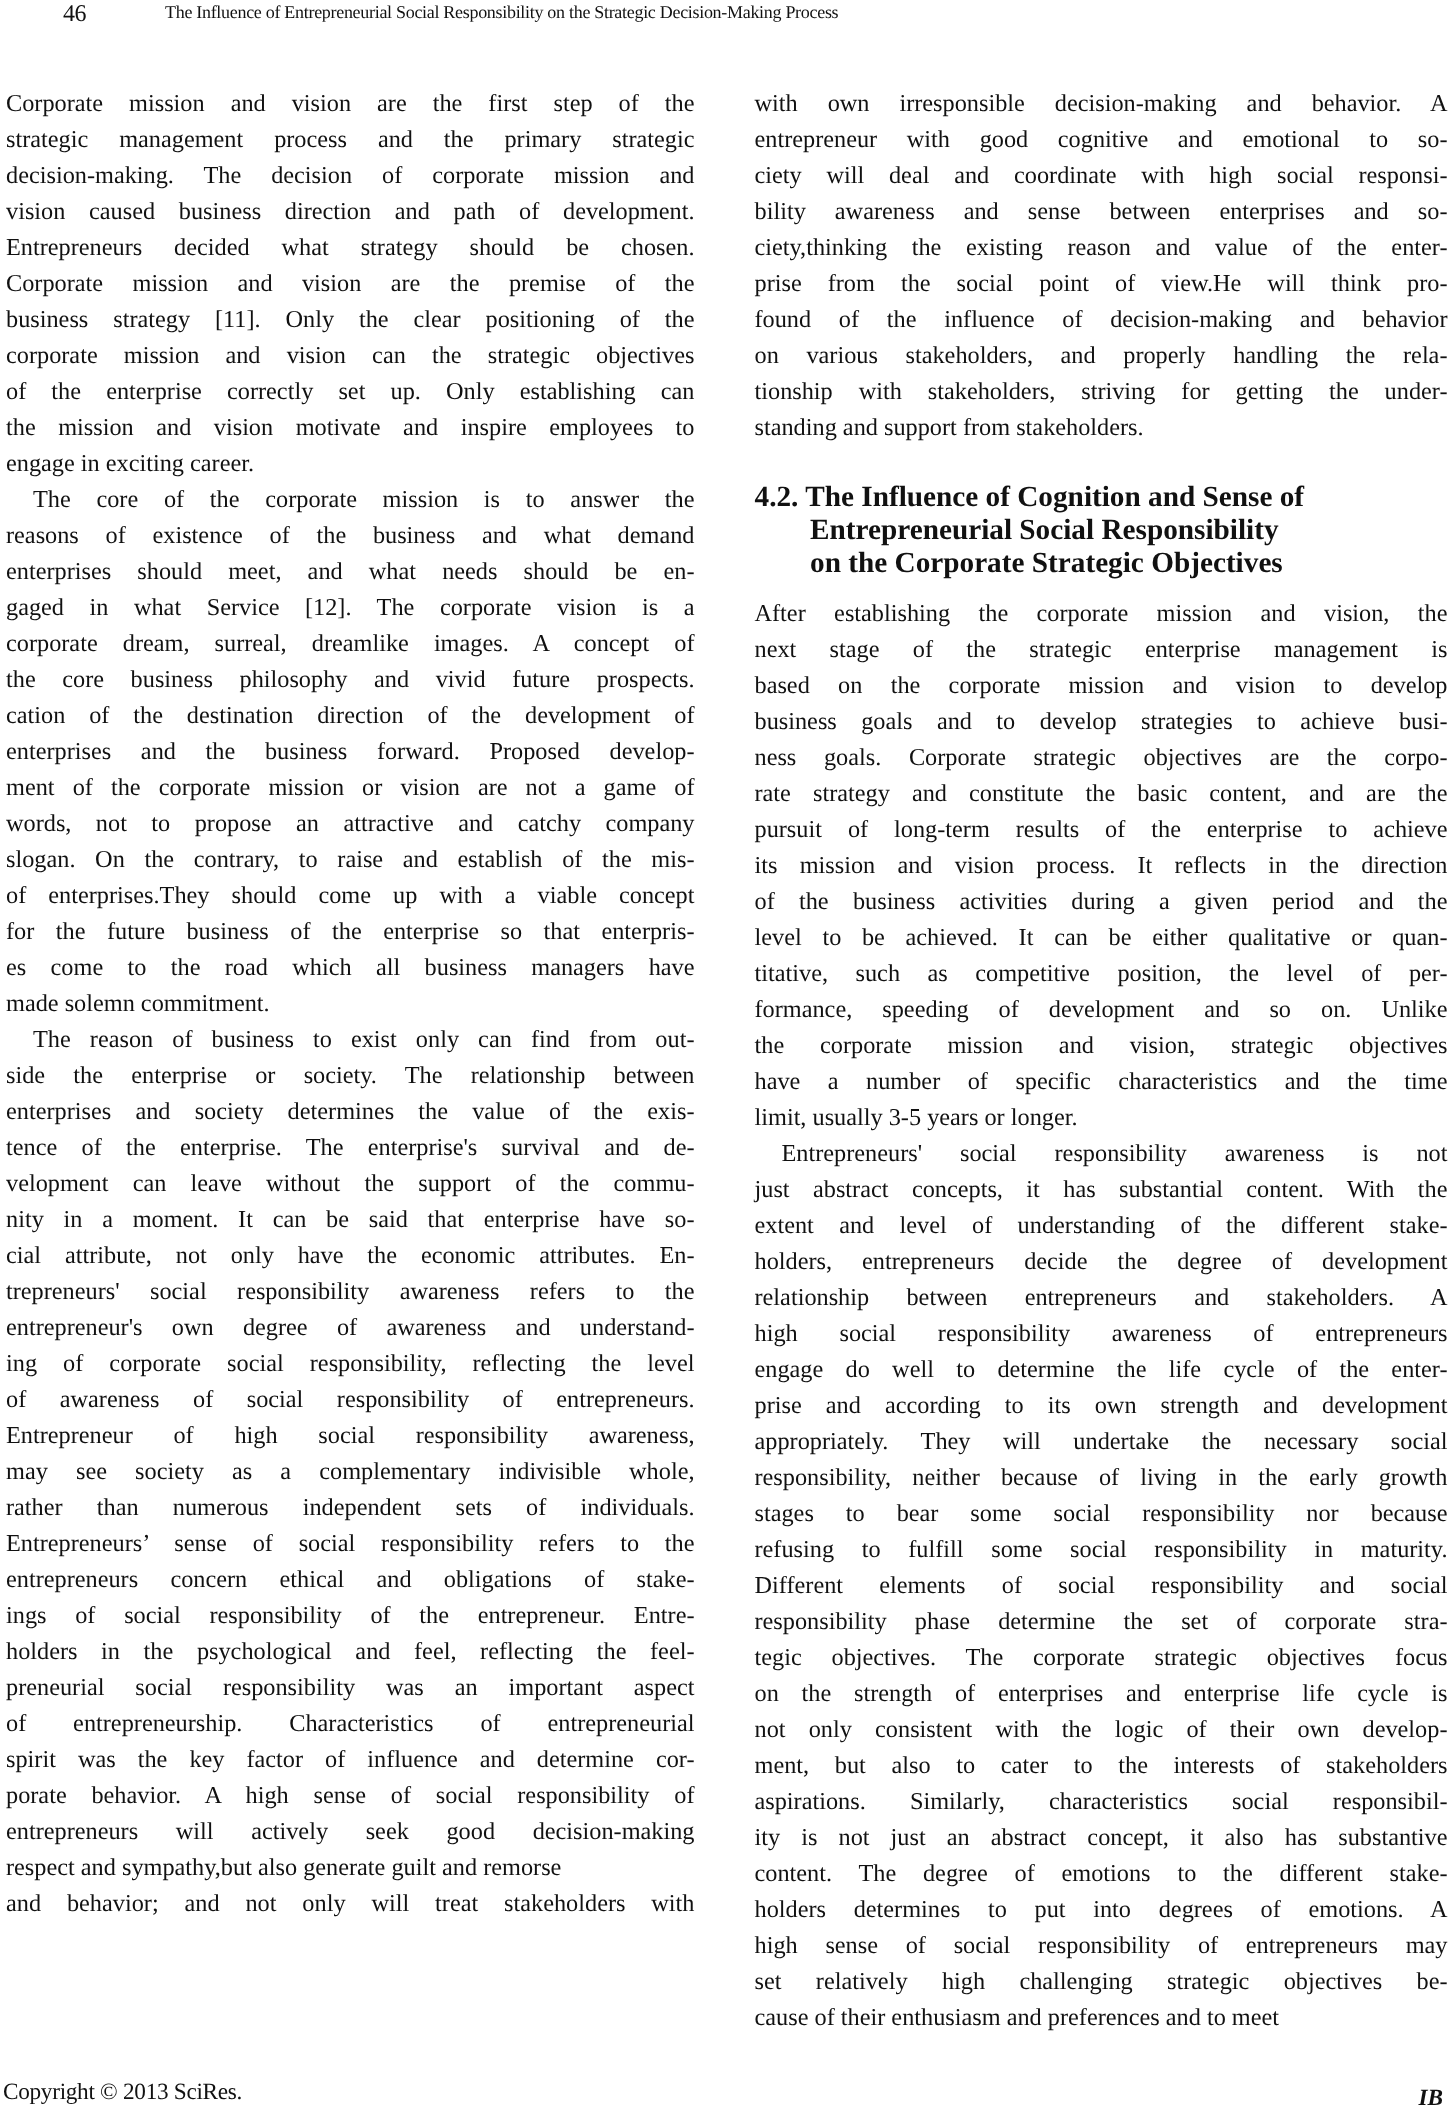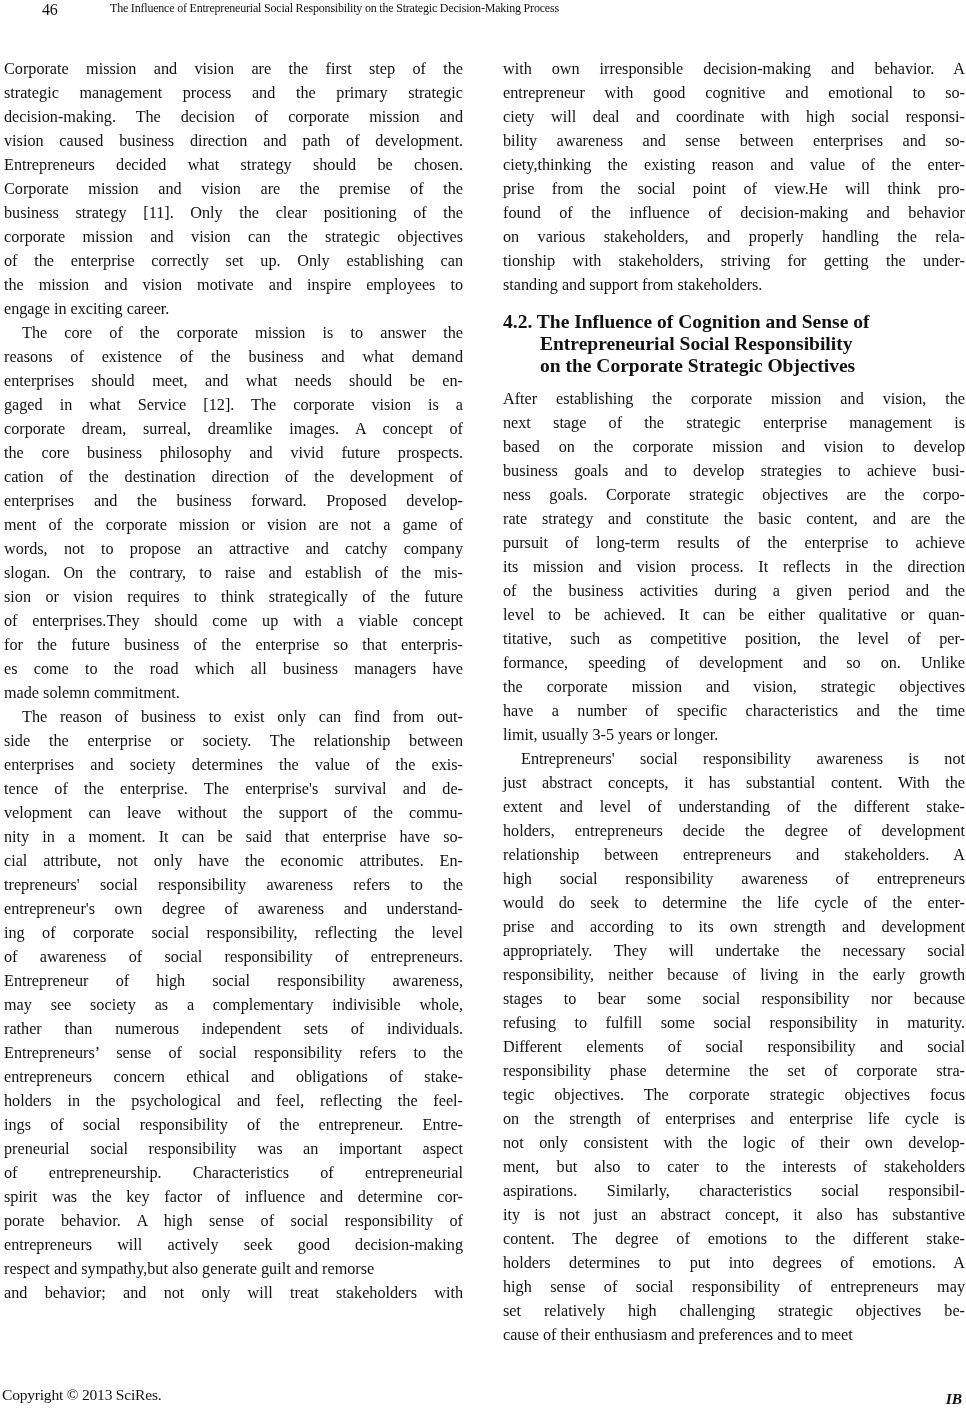--- a/index.html
+++ b/index.html
@@ -21,21 +21,21 @@
   }
   .col.left { left: 4px; width: 459px; }
   .col.right { left: 503px; width: 462px; }
   .line {
     display: block; height: 24px; line-height: 24px; font-size: 16.2px;
     white-space: nowrap; text-align: justify; text-align-last: justify;
   }
   .line.last { text-align-last: left; }
   .line.indent { text-indent: 18px; }
   .heading {
-    font-weight: bold; font-size: 19.5px; line-height: 22px; margin-top: 14px; margin-bottom: 10px;
+    font-weight: bold; font-size: 19.5px; line-height: 22px; margin-top: 24px; margin-bottom: 10px;
   }
   .heading .hl { display: block; white-space: nowrap; }
   .heading .hl.cont { padding-left: 37px; }
   .footer {
     position: absolute; left: 0; top: 1386px; width: 966px; height: 24px;
   }
   .copyright { position: absolute; left: 2px; top: 0; font-size: 15.5px; letter-spacing: -0.2px; }
   .journal { position: absolute; right: 4px; top: 4px; font-size: 15.5px; font-style: italic; font-weight: bold; }
 </style>
 </head>
@@ -65,21 +65,20 @@
       <span class="line">reasons of existence of the business and what demand</span>
       <span class="line">enterprises should meet, and what needs should be en-</span>
       <span class="line">gaged in what Service [12]. The corporate vision is a</span>
       <span class="line">corporate dream, surreal, dreamlike images. A concept of</span>
       <span class="line">the core business philosophy and vivid future prospects.</span>
       <span class="line">cation of the destination direction of the development of</span>
       <span class="line">enterprises and the business forward. Proposed develop-</span>
       <span class="line">ment of the corporate mission or vision are not a game of</span>
       <span class="line">words, not to propose an attractive and catchy company</span>
       <span class="line">slogan. On the contrary, to raise and establish of the mis-</span>
-      <span class="line">sion or vision requires to think strategically of the future</span>
       <span class="line">of enterprises.They should come up with a viable concept</span>
       <span class="line">for the future business of the enterprise so that enterpris-</span>
       <span class="line">es come to the road which all business managers have</span>
       <span class="line last">made solemn commitment.</span>
     </div>
     <div>
       <span class="line indent">The reason of business to exist only can find from out-</span>
       <span class="line">side the enterprise or society. The relationship between</span>
       <span class="line">enterprises and society determines the value of the exis-</span>
       <span class="line">tence of the enterprise. The enterprise's survival and de-</span>
@@ -88,22 +87,22 @@
       <span class="line">cial attribute, not only have the economic attributes. En-</span>
       <span class="line">trepreneurs' social responsibility awareness refers to the</span>
       <span class="line">entrepreneur's own degree of awareness and understand-</span>
       <span class="line">ing of corporate social responsibility, reflecting the level</span>
       <span class="line">of awareness of social responsibility of entrepreneurs.</span>
       <span class="line">Entrepreneur of high social responsibility awareness,</span>
       <span class="line">may see society as a complementary indivisible whole,</span>
       <span class="line">rather than numerous independent sets of individuals.</span>
       <span class="line">Entrepreneurs’ sense of social responsibility refers to the</span>
       <span class="line">entrepreneurs concern ethical and obligations of stake-</span>
+      <span class="line">ings of social responsibility of the entrepreneur. Entre-</span>
       <span class="line">holders in the psychological and feel, reflecting the feel-</span>
-      <span class="line">ings of social responsibility of the entrepreneur. Entre-</span>
       <span class="line">preneurial social responsibility was an important aspect</span>
       <span class="line">of entrepreneurship. Characteristics of entrepreneurial</span>
       <span class="line">spirit was the key factor of influence and determine cor-</span>
       <span class="line">porate behavior. A high sense of social responsibility of</span>
       <span class="line">entrepreneurs will actively seek good decision-making</span>
       <span class="line last">respect and sympathy,but also generate guilt and remorse</span>
       <span class="line">and behavior; and not only will treat stakeholders with</span>
     </div>
   </div>
 
@@ -145,21 +144,21 @@
         <span class="line">have a number of specific characteristics and the time</span>
         <span class="line last">limit, usually 3-5 years or longer.</span>
       </div>
       <div>
         <span class="line indent">Entrepreneurs' social responsibility awareness is not</span>
         <span class="line">just abstract concepts, it has substantial content. With the</span>
         <span class="line">extent and level of understanding of the different stake-</span>
         <span class="line">holders, entrepreneurs decide the degree of development</span>
         <span class="line">relationship between entrepreneurs and stakeholders. A</span>
         <span class="line">high social responsibility awareness of entrepreneurs</span>
-        <span class="line">would do seek to determine the life cycle of the enter-</span>
+        <span class="line">engage do well to determine the life cycle of the enter-</span>
         <span class="line">prise and according to its own strength and development</span>
         <span class="line">appropriately. They will undertake the necessary social</span>
         <span class="line">responsibility, neither because of living in the early growth</span>
         <span class="line">stages to bear some social responsibility nor because</span>
         <span class="line">refusing to fulfill some social responsibility in maturity.</span>
         <span class="line">Different elements of social responsibility and social</span>
         <span class="line">responsibility phase determine the set of corporate stra-</span>
         <span class="line">tegic objectives. The corporate strategic objectives focus</span>
         <span class="line">on the strength of enterprises and enterprise life cycle is</span>
         <span class="line">not only consistent with the logic of their own develop-</span>

